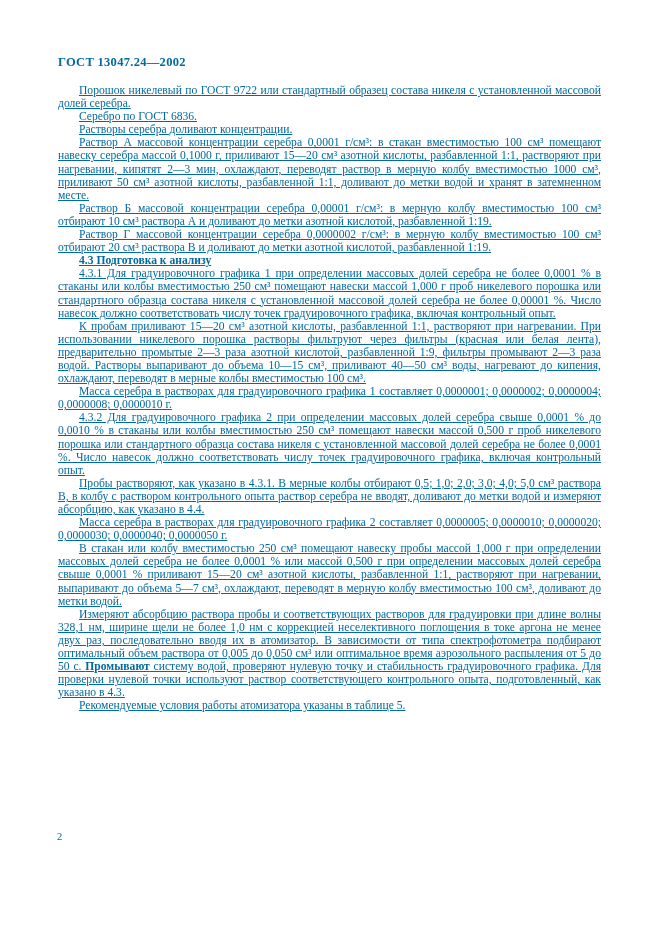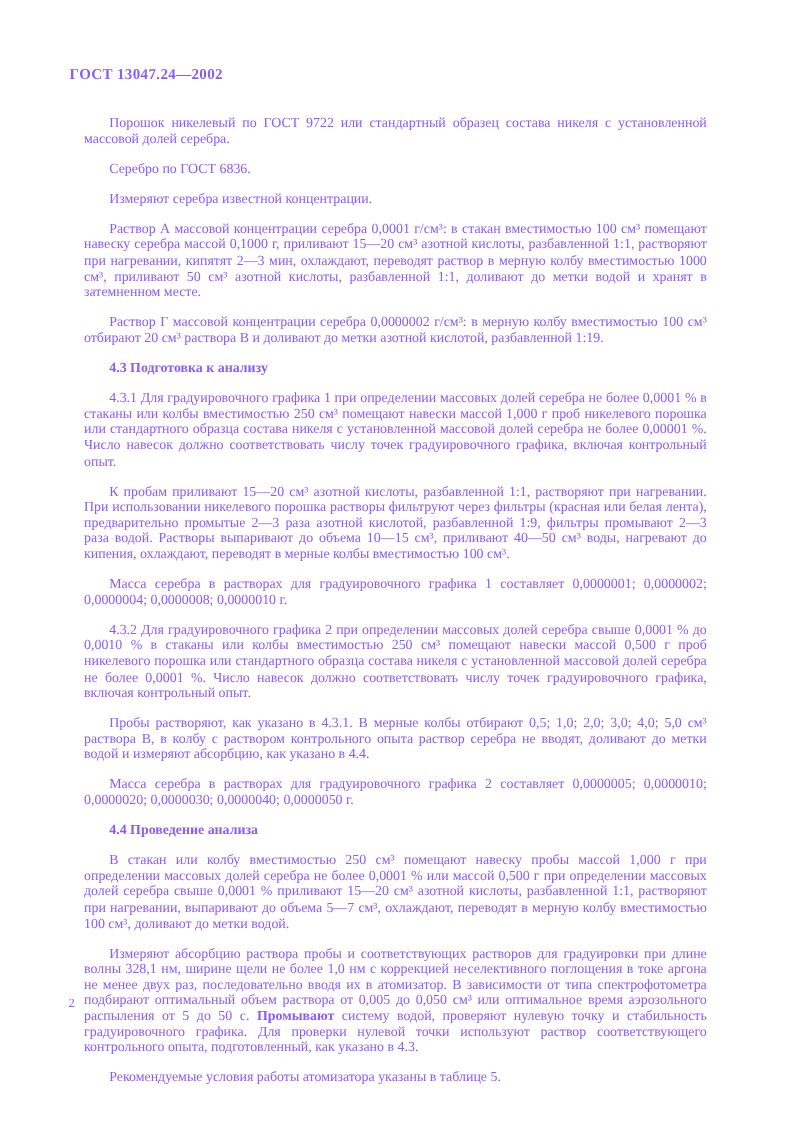--- a/index.html
+++ b/index.html
@@ -7,43 +7,44 @@
     padding: 0;
     background: #ffffff;
   }
   .page {
     position: relative;
     width: 661px;
     height: 936px;
     background: #ffffff;
     overflow: hidden;
     font-family: "Liberation Serif", "DejaVu Serif", serif;
-    color: #8b5cf6;
+    color: #0369a1;
   }
   .doc-header {
     position: absolute;
     left: 58px;
     top: 55px;
     font-size: 12.5px;
     font-weight: bold;
     letter-spacing: 0.3px;
     white-space: nowrap;
   }
   .doc-body {
     position: absolute;
     left: 58px;
     top: 84px;
     width: 543px;
     font-size: 11.6px;
     line-height: 13.1px;
     text-align: justify;
   }
   .para {
-    margin: 12px;
+    margin: 0;
     text-indent: 21px;
+    text-decoration: underline;
   }
   .heading {
     font-weight: bold;
   }
   .bold-inline {
     font-weight: bold;
   }
   .page-number {
     position: absolute;
     left: 57px;
@@ -54,31 +55,31 @@
 </head>
 <body>
 
 <div class="page">
 
   <div class="doc-header">ГОСТ 13047.24—2002</div>
 
   <div class="doc-body">
     <p class="para">Порошок никелевый по ГОСТ 9722 или стандартный образец состава никеля с установленной массовой долей серебра.</p>
     <p class="para">Серебро по ГОСТ 6836.</p>
-    <p class="para">Измеряют серебра известной концентрации.</p>
+    <p class="para">Растворы серебра доливают концентрации.</p>
     <p class="para">Раствор А массовой концентрации серебра 0,0001 г/см³: в стакан вместимостью 100 см³ помещают навеску серебра массой 0,1000 г, приливают 15—20 см³ азотной кислоты, разбавленной 1:1, растворяют при нагревании, кипятят 2—3 мин, охлаждают, переводят раствор в мерную колбу вместимостью 1000 см³, приливают 50 см³ азотной кислоты, разбавленной 1:1, доливают до метки водой и хранят в затемненном месте.</p>
+    <p class="para">Раствор Б массовой концентрации серебра 0,00001 г/см³: в мерную колбу вместимостью 100 см³ отбирают 10 см³ раствора А и доливают до метки азотной кислотой, разбавленной 1:19.</p>
     <p class="para">Раствор Г массовой концентрации серебра 0,0000002 г/см³: в мерную колбу вместимостью 100 см³ отбирают 20 см³ раствора В и доливают до метки азотной кислотой, разбавленной 1:19.</p>
     <p class="para heading">4.3 Подготовка к анализу</p>
     <p class="para">4.3.1 Для градуировочного графика 1 при определении массовых долей серебра не более 0,0001 % в стаканы или колбы вместимостью 250 см³ помещают навески массой 1,000 г проб никелевого порошка или стандартного образца состава никеля с установленной массовой долей серебра не более 0,00001 %. Число навесок должно соответствовать числу точек градуировочного графика, включая контрольный опыт.</p>
     <p class="para">К пробам приливают 15—20 см³ азотной кислоты, разбавленной 1:1, растворяют при нагревании. При использовании никелевого порошка растворы фильтруют через фильтры (красная или белая лента), предварительно промытые 2—3 раза азотной кислотой, разбавленной 1:9, фильтры промывают 2—3 раза водой. Растворы выпаривают до объема 10—15 см³, приливают 40—50 см³ воды, нагревают до кипения, охлаждают, переводят в мерные колбы вместимостью 100 см³.</p>
     <p class="para">Масса серебра в растворах для градуировочного графика 1 составляет 0,0000001; 0,0000002; 0,0000004; 0,0000008; 0,0000010 г.</p>
     <p class="para">4.3.2 Для градуировочного графика 2 при определении массовых долей серебра свыше 0,0001 % до 0,0010 % в стаканы или колбы вместимостью 250 см³ помещают навески массой 0,500 г проб никелевого порошка или стандартного образца состава никеля с установленной массовой долей серебра не более 0,0001 %. Число навесок должно соответствовать числу точек градуировочного графика, включая контрольный опыт.</p>
     <p class="para">Пробы растворяют, как указано в 4.3.1. В мерные колбы отбирают 0,5; 1,0; 2,0; 3,0; 4,0; 5,0 см³ раствора В, в колбу с раствором контрольного опыта раствор серебра не вводят, доливают до метки водой и измеряют абсорбцию, как указано в 4.4.</p>
     <p class="para">Масса серебра в растворах для градуировочного графика 2 составляет 0,0000005; 0,0000010; 0,0000020; 0,0000030; 0,0000040; 0,0000050 г.</p>
-    <p class="para heading">4.4 Проведение анализа</p>
     <p class="para">В стакан или колбу вместимостью 250 см³ помещают навеску пробы массой 1,000 г при определении массовых долей серебра не более 0,0001 % или массой 0,500 г при определении массовых долей серебра свыше 0,0001 % приливают 15—20 см³ азотной кислоты, разбавленной 1:1, растворяют при нагревании, выпаривают до объема 5—7 см³, охлаждают, переводят в мерную колбу вместимостью 100 см³, доливают до метки водой.</p>
     <p class="para"><span>Измеряют абсорбцию раствора пробы и соответствующих растворов для градуировки при длине волны 328,1 нм, ширине щели не более 1,0 нм с коррекцией неселективного поглощения в токе аргона не менее двух раз, последовательно вводя их в атомизатор. В зависимости от типа спектрофотометра подбирают оптимальный объем раствора от 0,005 до 0,050 см³ или оптимальное время аэрозольного распыления от 5 до 50 с. </span><span class="bold-inline">Промывают</span><span> систему водой, проверяют нулевую точку и стабильность градуировочного графика. Для проверки нулевой точки используют раствор соответствующего контрольного опыта, подготовленный, как указано в 4.3.</span></p>
     <p class="para">Рекомендуемые условия работы атомизатора указаны в таблице 5.</p>
   </div>
 
   <div class="page-number">2</div>
 
 </div>
 
 </body></html>

